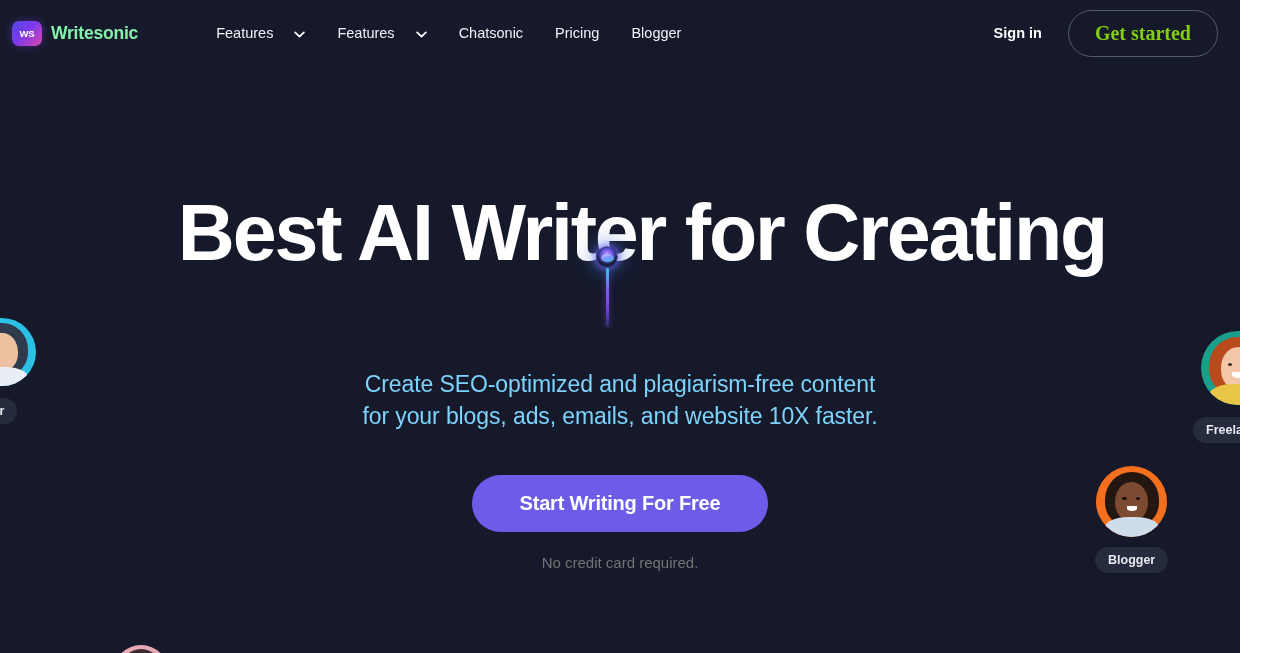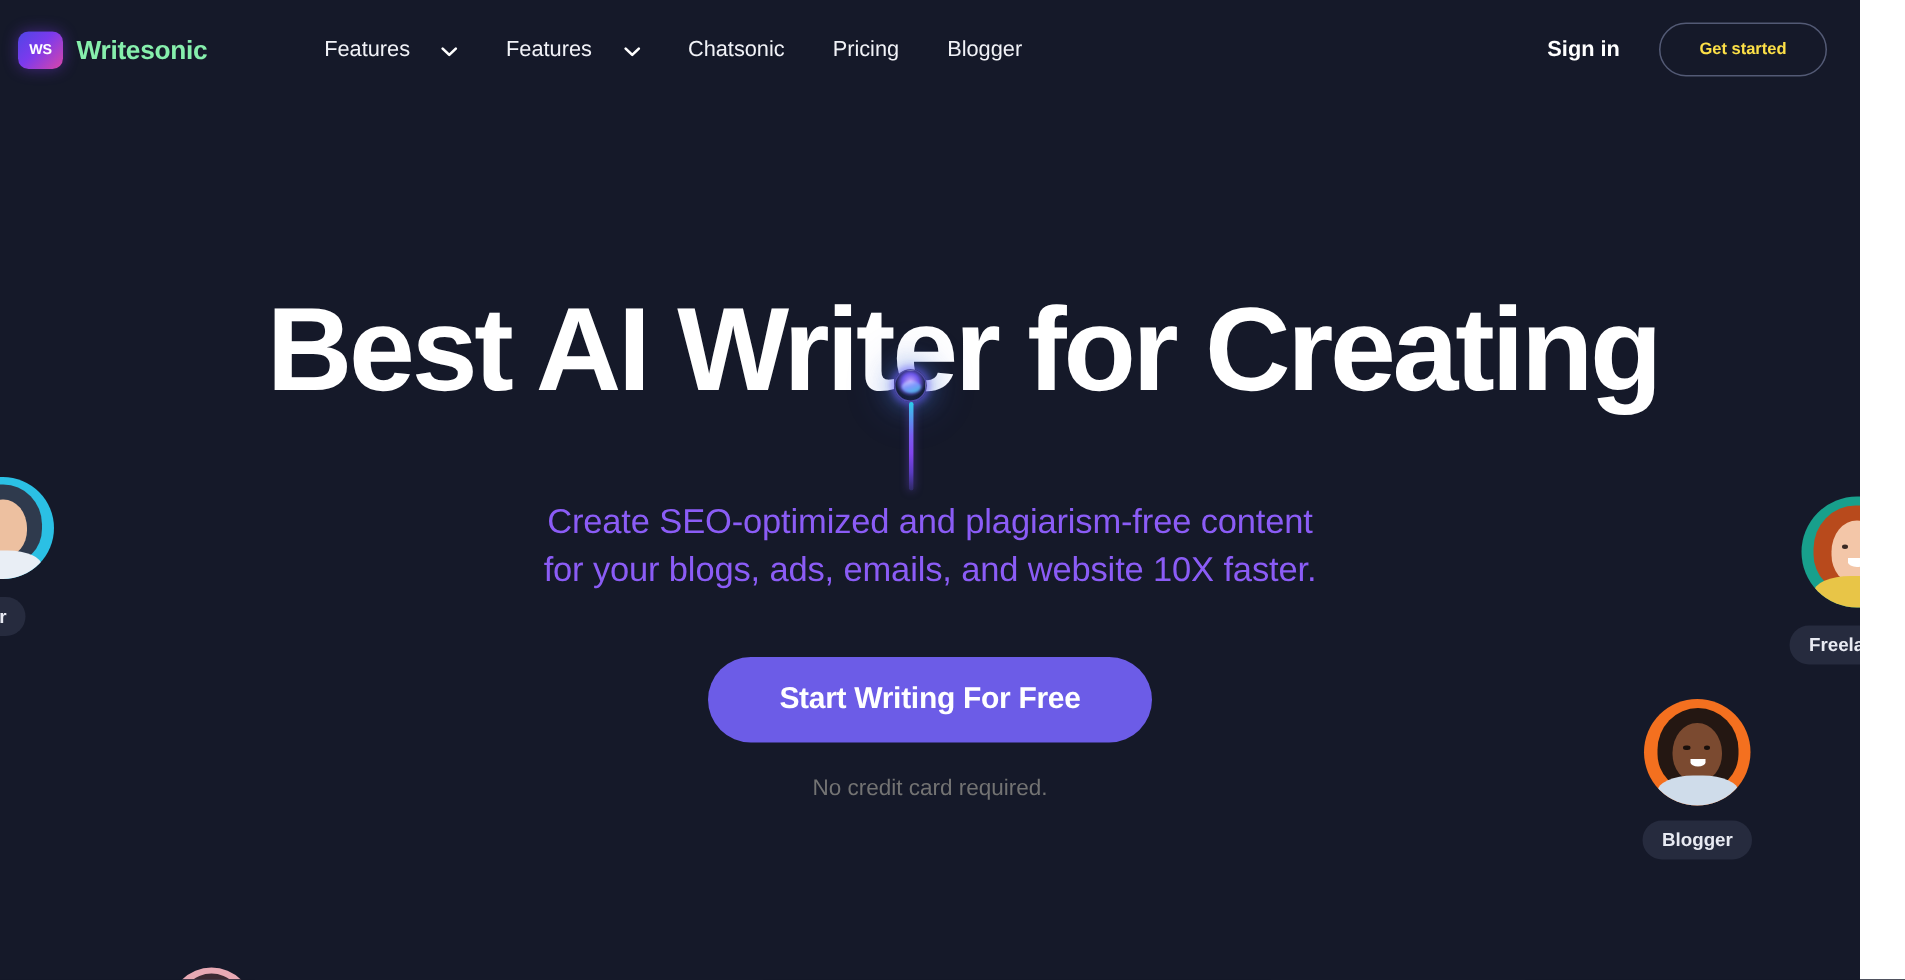--- a/index.html
+++ b/index.html
@@ -106,28 +106,28 @@
     color: #ffffff;
     font-size: 14.5px;
     font-weight: bold;
     padding: 8px 14px;
     cursor: pointer;
     white-space: nowrap;
   }
   .get-started {
     border: 1.4px solid #535a75;
     border-radius: 24px;
-    color: #fde047;
-    font-size: 11px;
+    color: #84cc16;
+    font-size: 20px;
     font-weight: bold;
     padding: 11px 26px;
     background: transparent;
     cursor: pointer;
     white-space: nowrap;
-    font-family: Liberation Sans, sans-serif;
+    font-family: Liberation Serif, serif;
   }
 
   
   .hero {
     position: absolute;
     top: 66px; left: 0;
     width: 1240px;
     text-align: center;
   }
   .headline {
@@ -178,26 +178,26 @@
     top: 22px;
     width: 2.6px;
     height: 59px;
     background: linear-gradient(180deg,
       #29cfe8 0%, #4aa8ee 12%, #7a5df0 38%, #8244ee 58%, #5a3bc0 80%, #2e2a63 100%);
     border-radius: 2px;
     box-shadow: 0 0 6px rgba(120,80,240,0.55);
   }
 
   .subhead {
-    color: #8b5cf6;
+    color: #7dd3fc;
     font-size: 23px;
     line-height: 1.38;
     font-weight: normal;
     letter-spacing: -0.1px;
-    margin-top: 57px;
+    margin-top: 94px;
   }
   .cta-wrap { margin-top: 42px; }
   .cta {
     background: #6c5ce7;
     color: #ffffff;
     border: none;
     border-radius: 30px;
     font-size: 20px;
     font-weight: bold;
     padding: 17px 48px;

